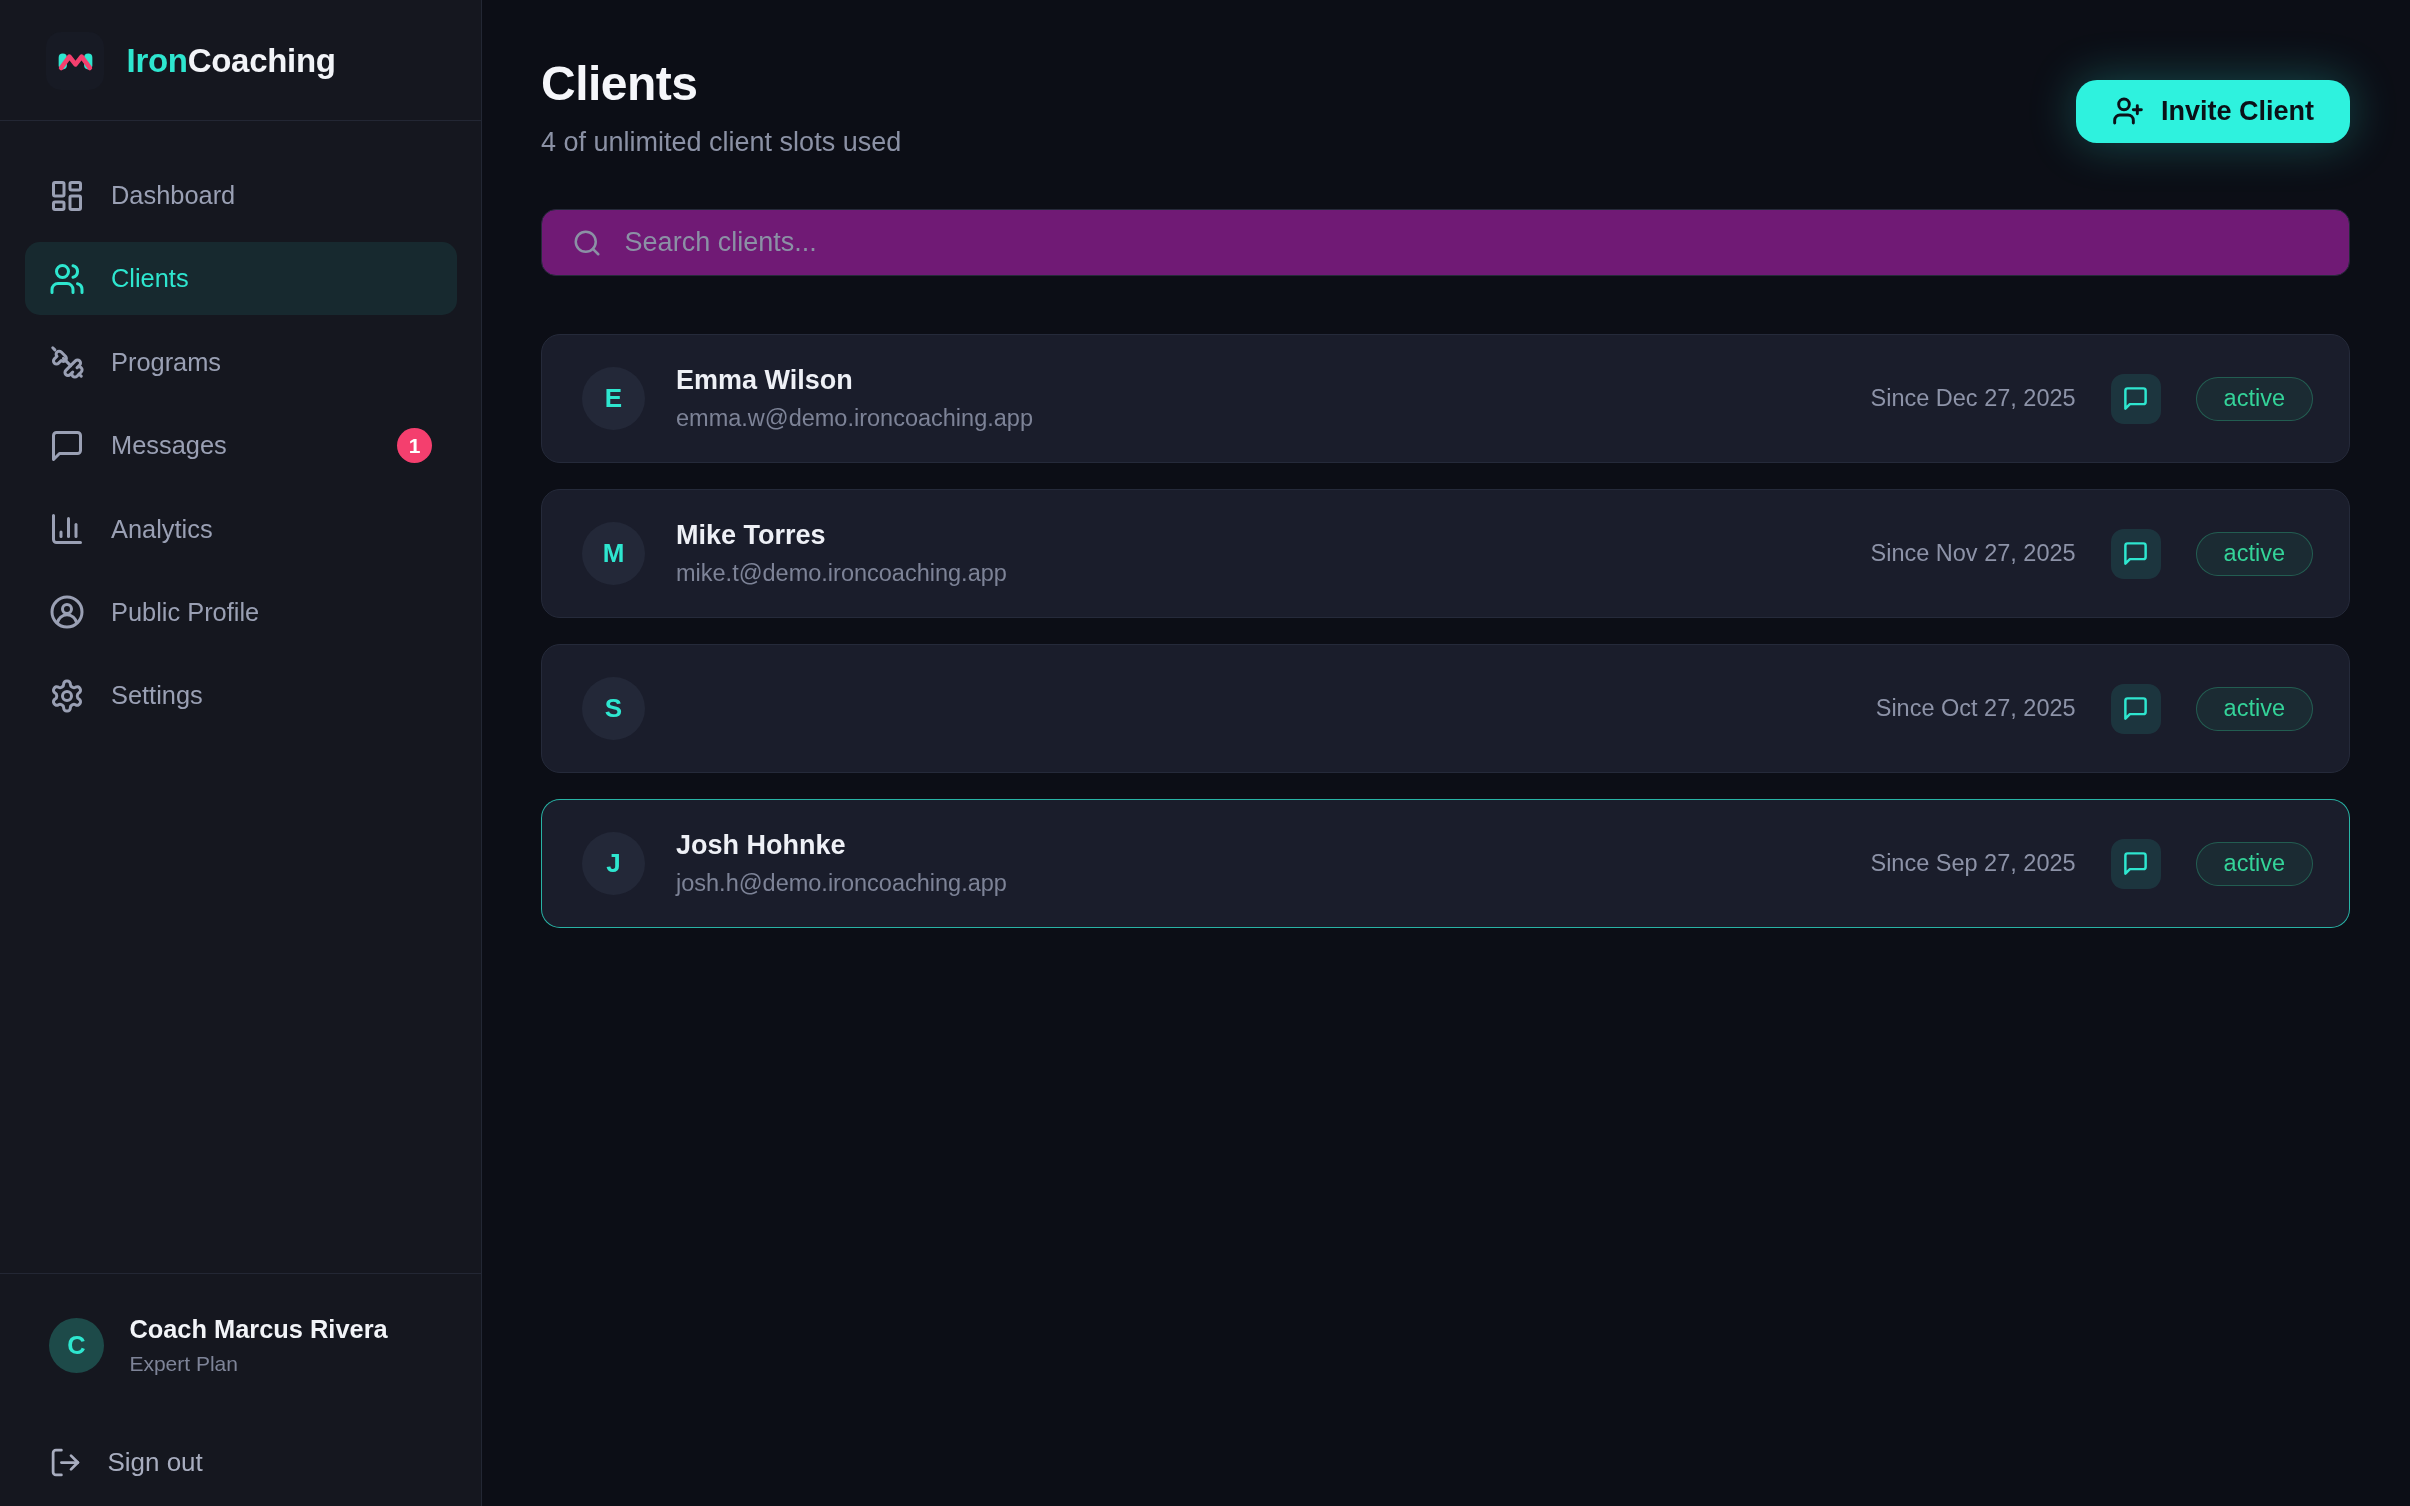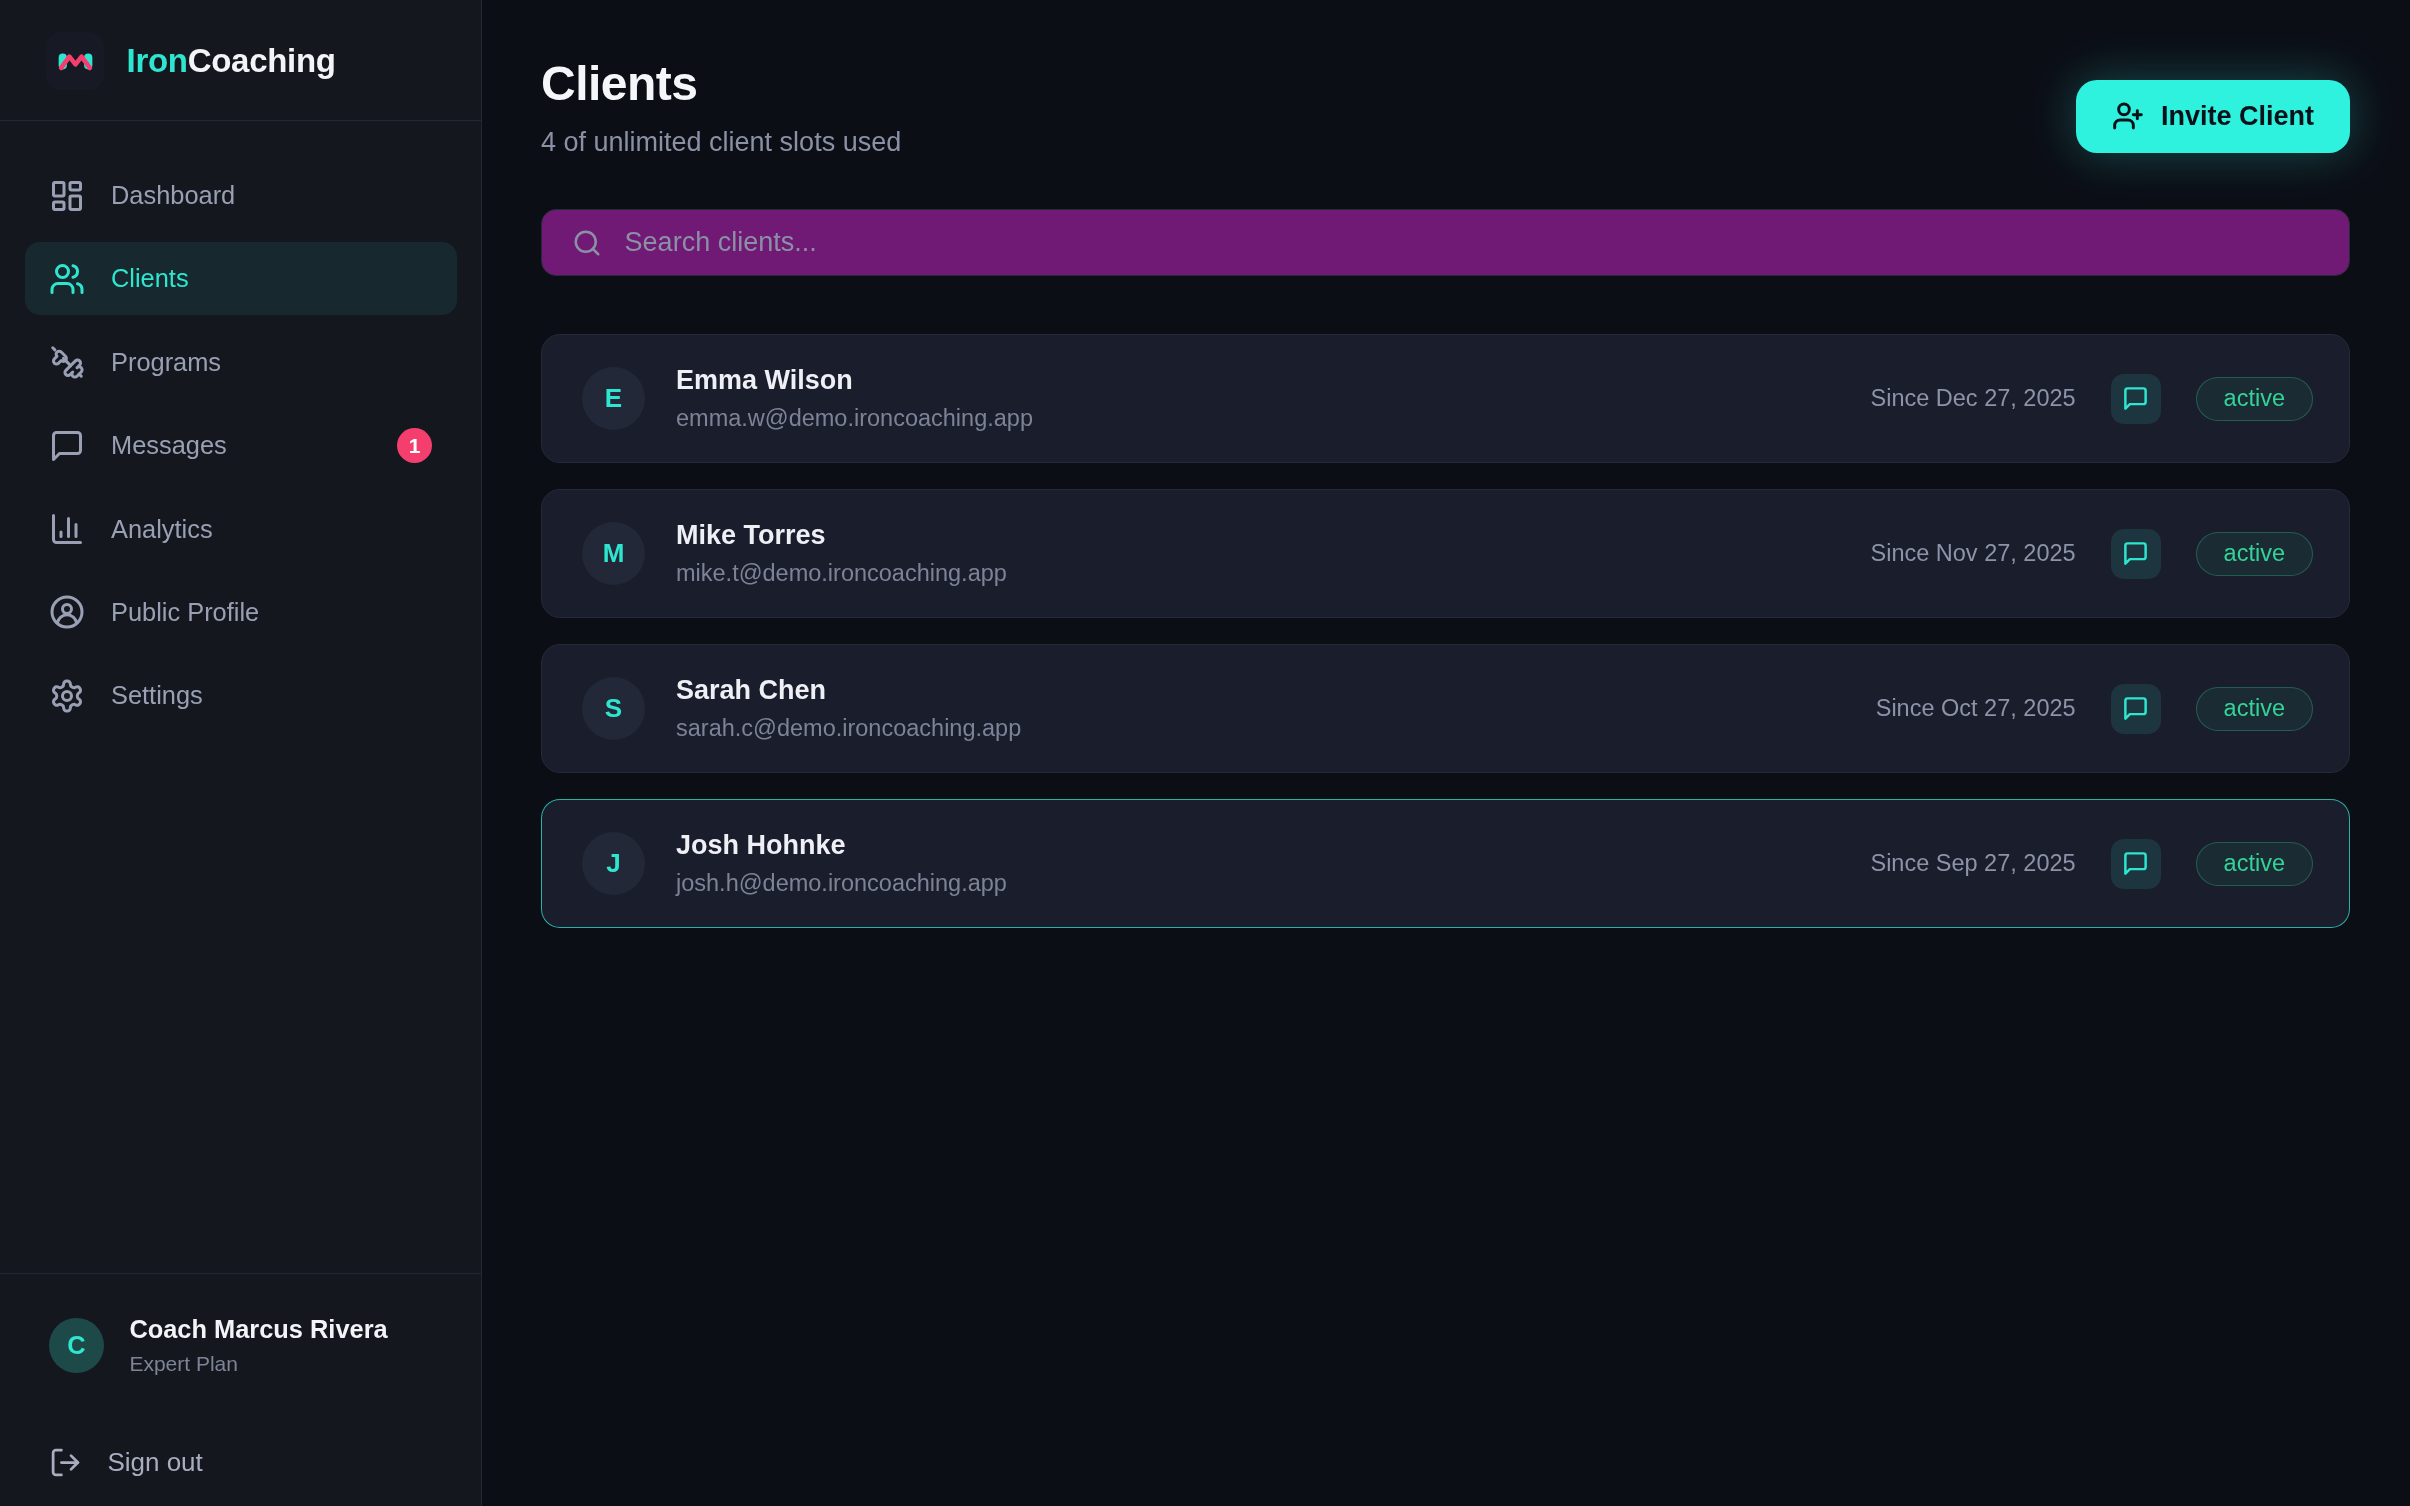--- a/index.html
+++ b/index.html
@@ -77,21 +77,21 @@
   .signout svg { width:33px; height:33px; }
 
   
   main { flex:1; padding:56px 61px 0 59px; }
   .header-row { display:flex; justify-content:space-between; align-items:flex-start; }
   .page-title { font-size:48px; font-weight:700; letter-spacing:-0.5px; color:#f5f6fa; }
   .page-subtitle { font-size:27px; color:#8b91a5; margin-top:16px; }
   .invite-btn {
     display:flex; align-items:center; gap:17px;
     margin-top:23.5px;
-    height:73px; padding:0 36px;
+    height:63px; padding:0 36px;
     background:#2ef2de; color:#0b1118;
     border:none; border-radius:21px;
     font-family:inherit; font-size:27px; font-weight:700;
     box-shadow:0 0 47px rgba(46,242,222,0.28);
     cursor:pointer;
   }
   .invite-btn svg { width:32px; height:32px; }
 
   .search-bar {
     margin-top:51px;
@@ -340,24 +340,20 @@
           </svg>
         </span>
       </button>
       <div class="status-badge">active</div>
     </div>
   </div>
         <div class="client-card">
     <div class="client-avatar">
             <span>S</span>
           </div>
-    <div class="client-info">
-      <div class="client-name">Sarah Chen</div>
-      <div class="client-email">sarah.c@demo.ironcoaching.app</div>
-    </div>
     <div class="client-right">
       <div class="client-since">Since Oct 27, 2025</div>
       <button class="msg-btn">
         <span style="display:flex;">
           <svg viewBox="0 0 24 24" fill="none" stroke="currentColor" stroke-width="2.2" stroke-linecap="round" stroke-linejoin="round">
             <path d="M21 15a2 2 0 0 1-2 2H7l-4 4V5a2 2 0 0 1 2-2h14a2 2 0 0 1 2 2z"></path>
           </svg>
         </span>
       </button>
       <div class="status-badge">active</div>

